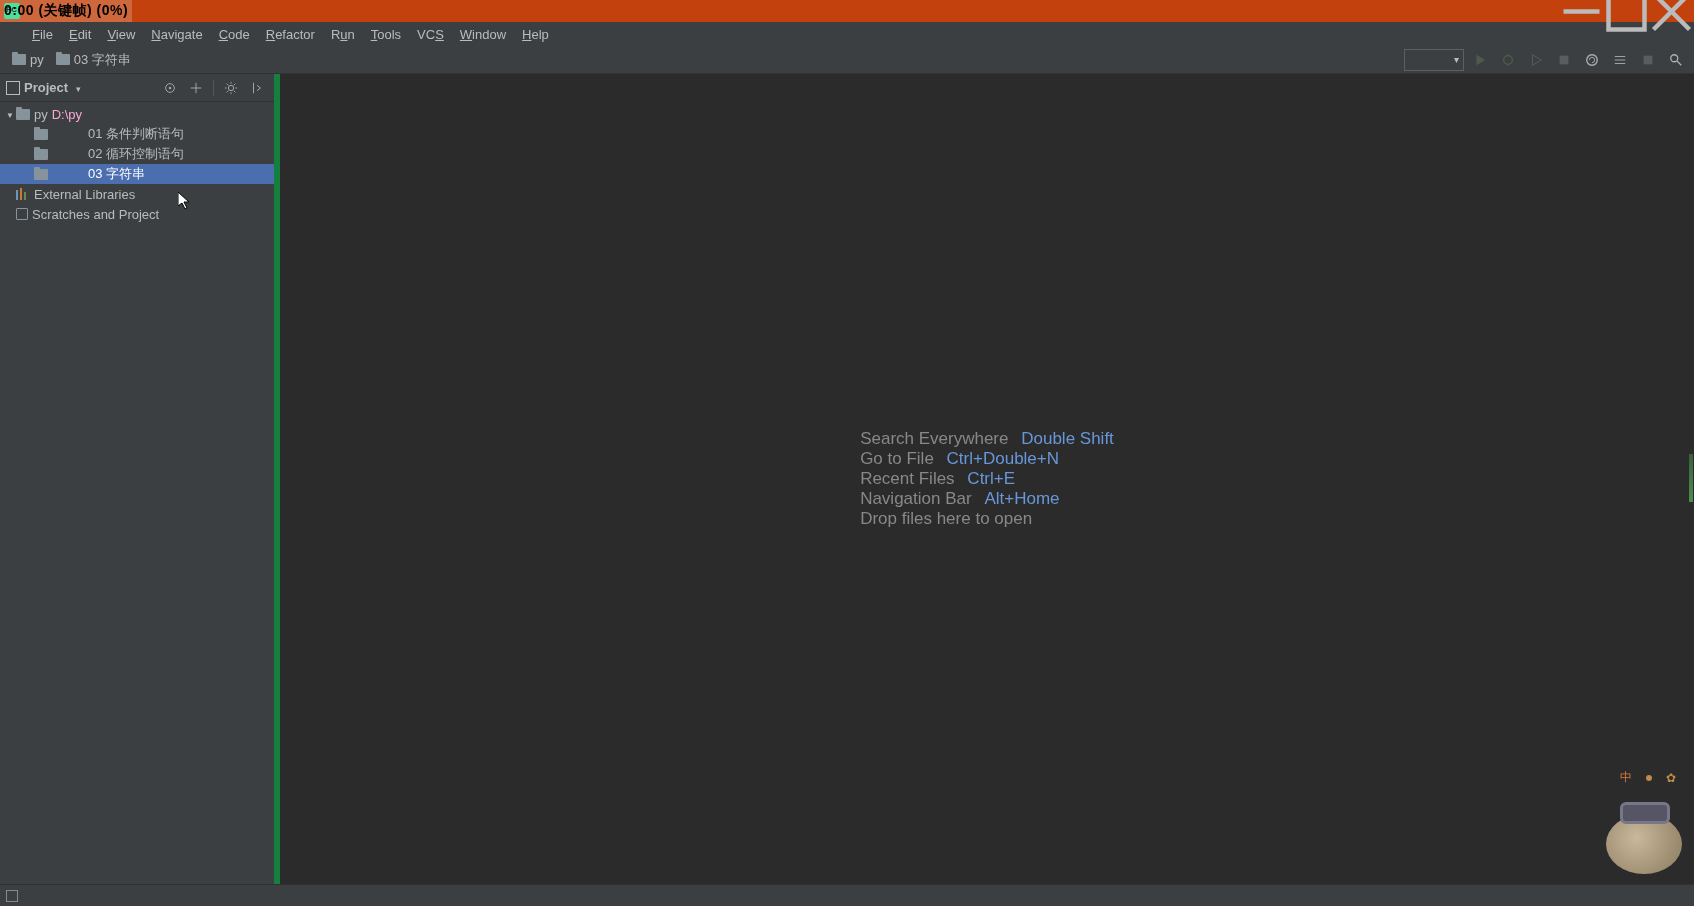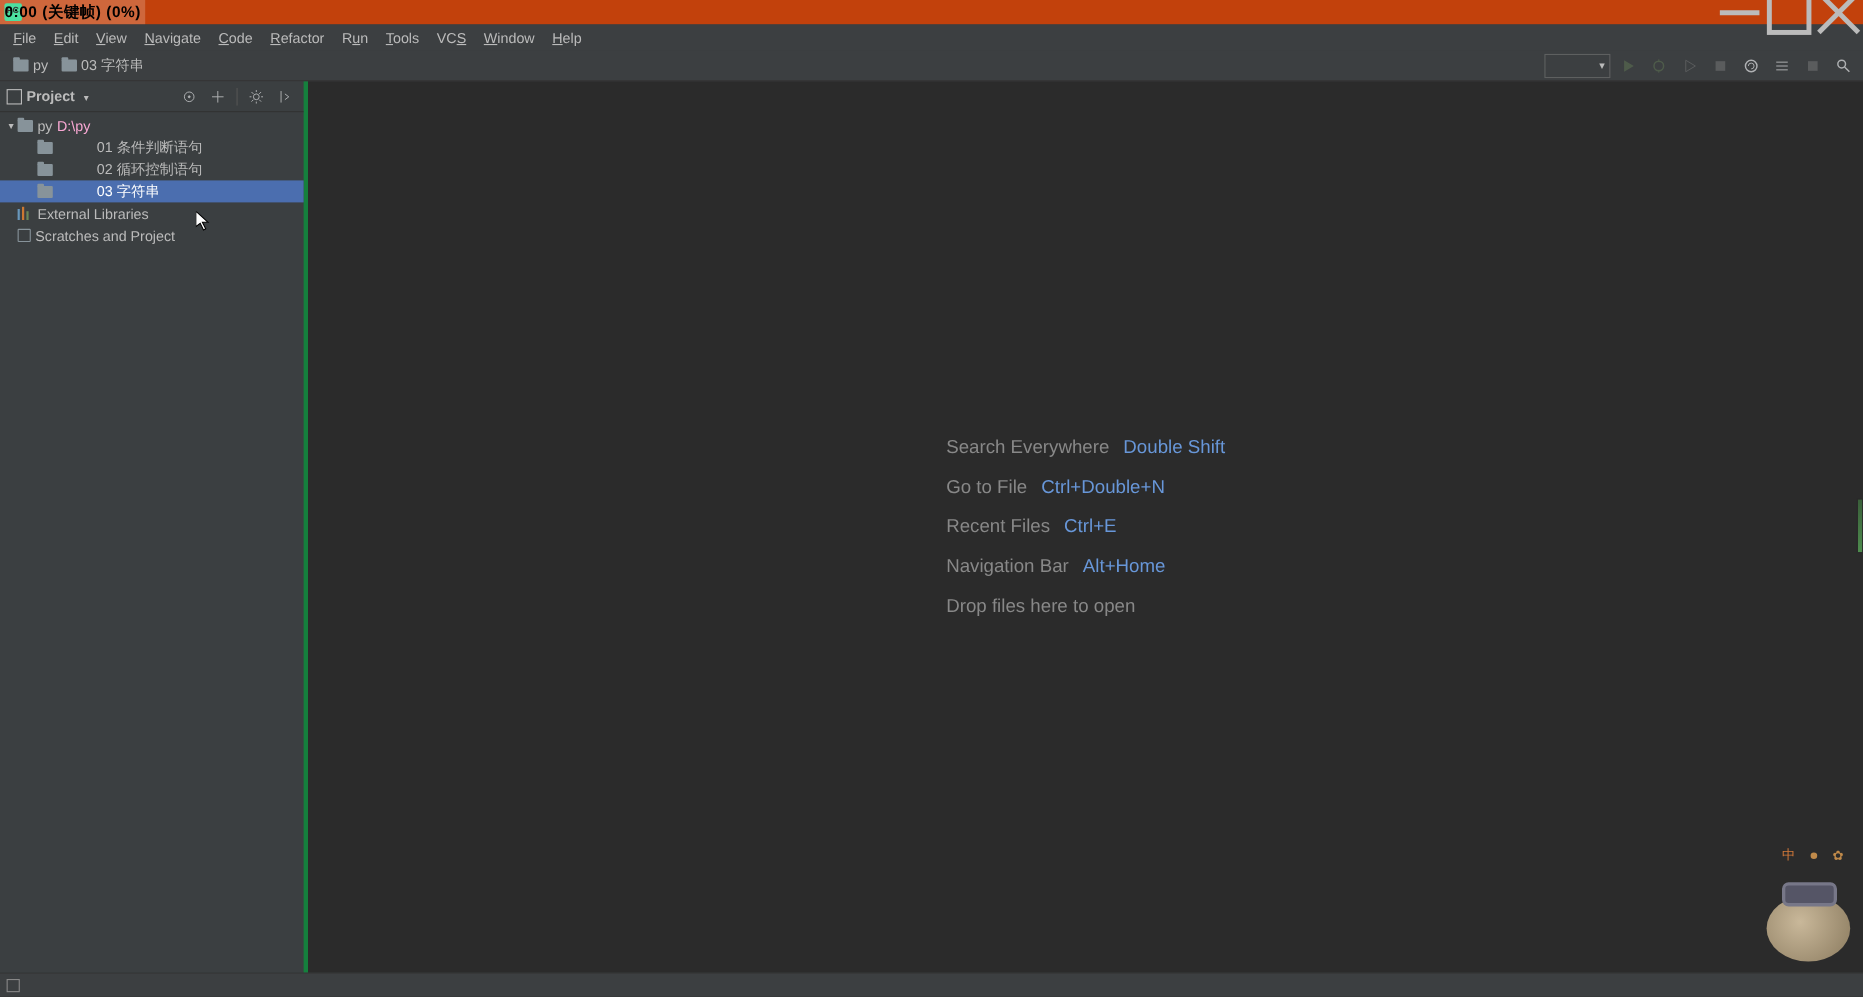--- a/index.html
+++ b/index.html
@@ -8,41 +8,41 @@
 
 .titlebar { height: 22px; background: #c2410c; display: flex; align-items: center; position: relative; }
 .titlebar .app-icon { width: 16px; height: 16px; background: #21d789; margin: 0 4px; border-radius: 2px; position: relative; }
 .titlebar .app-icon::after { content: "PC"; position: absolute; font-size: 8px; font-weight: bold; color: #000; left: 2px; top: 2px; }
 .titlebar .overlay-text { position: absolute; left: 0; top: 0; font-size: 14px; color: #000; background: rgba(255,255,255,0.2); padding: 2px 4px; font-weight: bold; letter-spacing: 0.5px; }
 .window-controls { position: absolute; right: 0; top: 0; display: flex; }
 .window-controls .ctrl { width: 45px; height: 22px; display: flex; align-items: center; justify-content: center; cursor: pointer; }
 .window-controls .ctrl svg { stroke: #bbbbbb; fill: none; stroke-width: 1; }
 
 
-.menubar { height: 24px; background: #3c3f41; display: flex; align-items: center; padding: 0 4px; font-size: 13px; }
+.menubar { height: 24px; background: #3c3f41; display: flex; align-items: center; padding: 0 4px; font-size: 13px; margin-left: 20px; }
 .menubar .menu-item { padding: 2px 8px; cursor: pointer; color: #bbbbbb; }
 .menubar .menu-item u { text-decoration: underline; }
 
 
 .navbar { height: 28px; background: #3c3f41; border-bottom: 1px solid #323232; display: flex; align-items: center; padding: 0 6px; }
 .navbar .crumb { display: flex; align-items: center; gap: 4px; padding: 2px 6px; font-size: 13px; color: #bbbbbb; }
 .navbar .crumb .folder-ic { width: 14px; height: 11px; background: #87939a; border-radius: 1px; position: relative; display: inline-block; }
 .navbar .crumb .folder-ic.py::after { content: ""; position: absolute; width: 6px; height: 3px; background: #87939a; top: -2px; left: 0; border-radius: 1px 1px 0 0; }
 .navbar .right-tools { margin-left: auto; display: flex; align-items: center; gap: 4px; }
 .navbar .run-config { width: 60px; height: 22px; border: 1px solid #5e6060; background: #3c3f41; display: flex; align-items: center; justify-content: flex-end; padding-right: 4px; cursor: pointer; }
 .navbar .run-config::after { content: "▾"; font-size: 10px; color: #bbbbbb; }
 .navbar .tool-btn { width: 24px; height: 24px; display: flex; align-items: center; justify-content: center; cursor: pointer; }
 .navbar .tool-btn svg { width: 14px; height: 14px; }
 .navbar .tool-btn.disabled { opacity: 0.4; cursor: default; }
 
 
 .main { display: flex; height: calc(100% - 22px - 24px - 28px - 22px); }
 
 
-.sidebar { width: 280px; background: #3b3f41; border-right: 4px solid #15803d; display: flex; flex-direction: column; }
+.sidebar { width: 280px; background: #3b3f41; border-right: 6px solid #15803d; display: flex; flex-direction: column; }
 .sidebar-header { height: 28px; display: flex; align-items: center; padding: 0 6px; gap: 4px; font-size: 13px; border-bottom: 1px solid #323232; }
 .sidebar-header .proj-icon { width: 14px; height: 14px; border: 1px solid #bbbbbb; display: inline-block; }
 .sidebar-header .title { font-weight: bold; color: #bbbbbb; }
 .sidebar-header .dd::after { content: "▾"; font-size: 9px; margin-left: 4px; color: #bbbbbb; }
 .sidebar-header .spacer { flex: 1; }
 .sidebar-header .hbtn { width: 22px; height: 22px; display: flex; align-items: center; justify-content: center; cursor: pointer; }
 .sidebar-header .hbtn svg { width: 14px; height: 14px; stroke: #afb1b3; fill: none; }
 .sidebar-header .sep { width: 1px; height: 16px; background: #555; margin: 0 2px; }
 
 
@@ -60,21 +60,21 @@
 .tree .node .ic.lib span:nth-child(3){ height:8px; background:#6a8759;}
 .tree .node .ic.scratch { width:12px; height:12px; border:1px solid #87939a; border-radius:1px; }
 .tree .node .path { color: #f9a8d4; margin-left: 4px; }
 .tree .node.selected { background: #4b6eaf; color: #ffffff; }
 .tree .lvl0 { padding-left: 4px; }
 .tree .lvl1 { padding-left: 34px; gap: 36px; }
 
 
 .editor { flex: 1; background: #2b2b2b; display: flex; align-items: center; justify-content: center; }
 .hints { text-align: left; font-size: 17px; color: #888888; }
-.hints .row { margin: 16px 0; }
+.hints .row { margin: 0 0; }
 .hints .row .kbd { color: #6897d9; margin-left: 8px; }
 
 
 .statusbar { height: 22px; background: #3c3f41; border-top: 1px solid #323232; display: flex; align-items: center; padding: 0 6px; font-size: 12px; }
 .statusbar .sq { width: 12px; height: 12px; border: 1px solid #888; }
 
 
 .cursor { position: absolute; left: 178px; top: 192px; pointer-events: none; }
 .cursor svg { width: 14px; height: 18px; }
 

